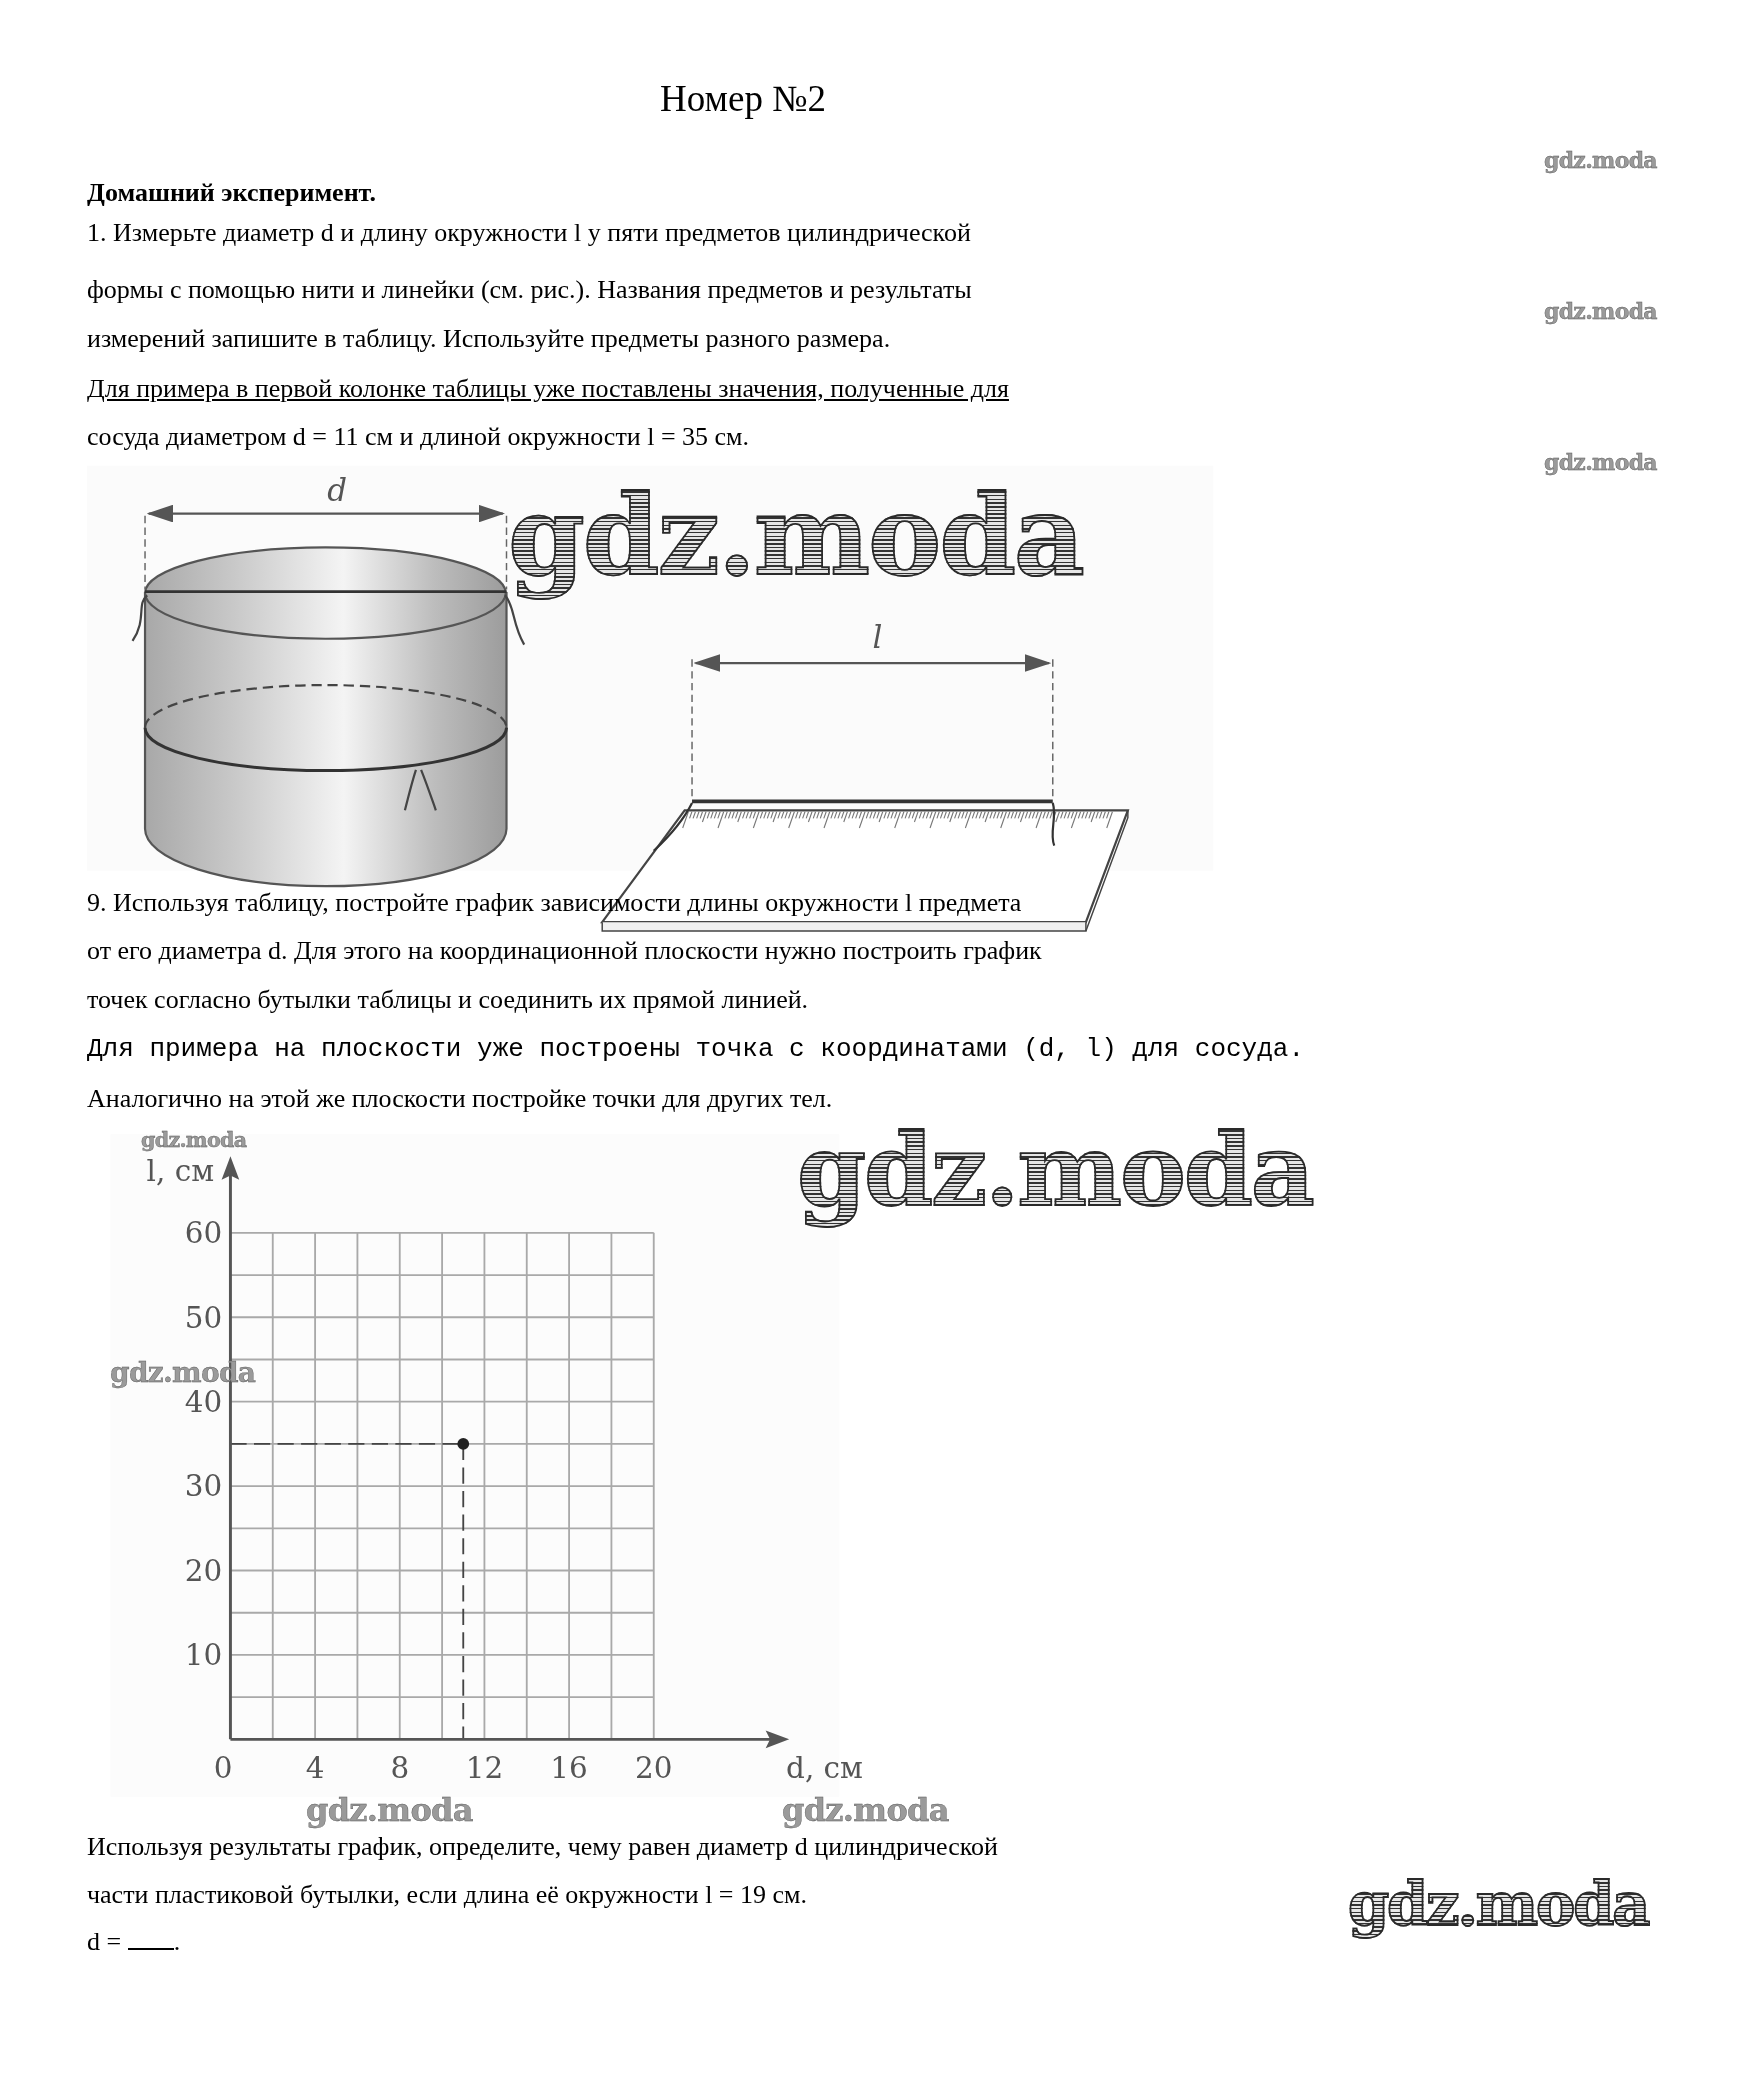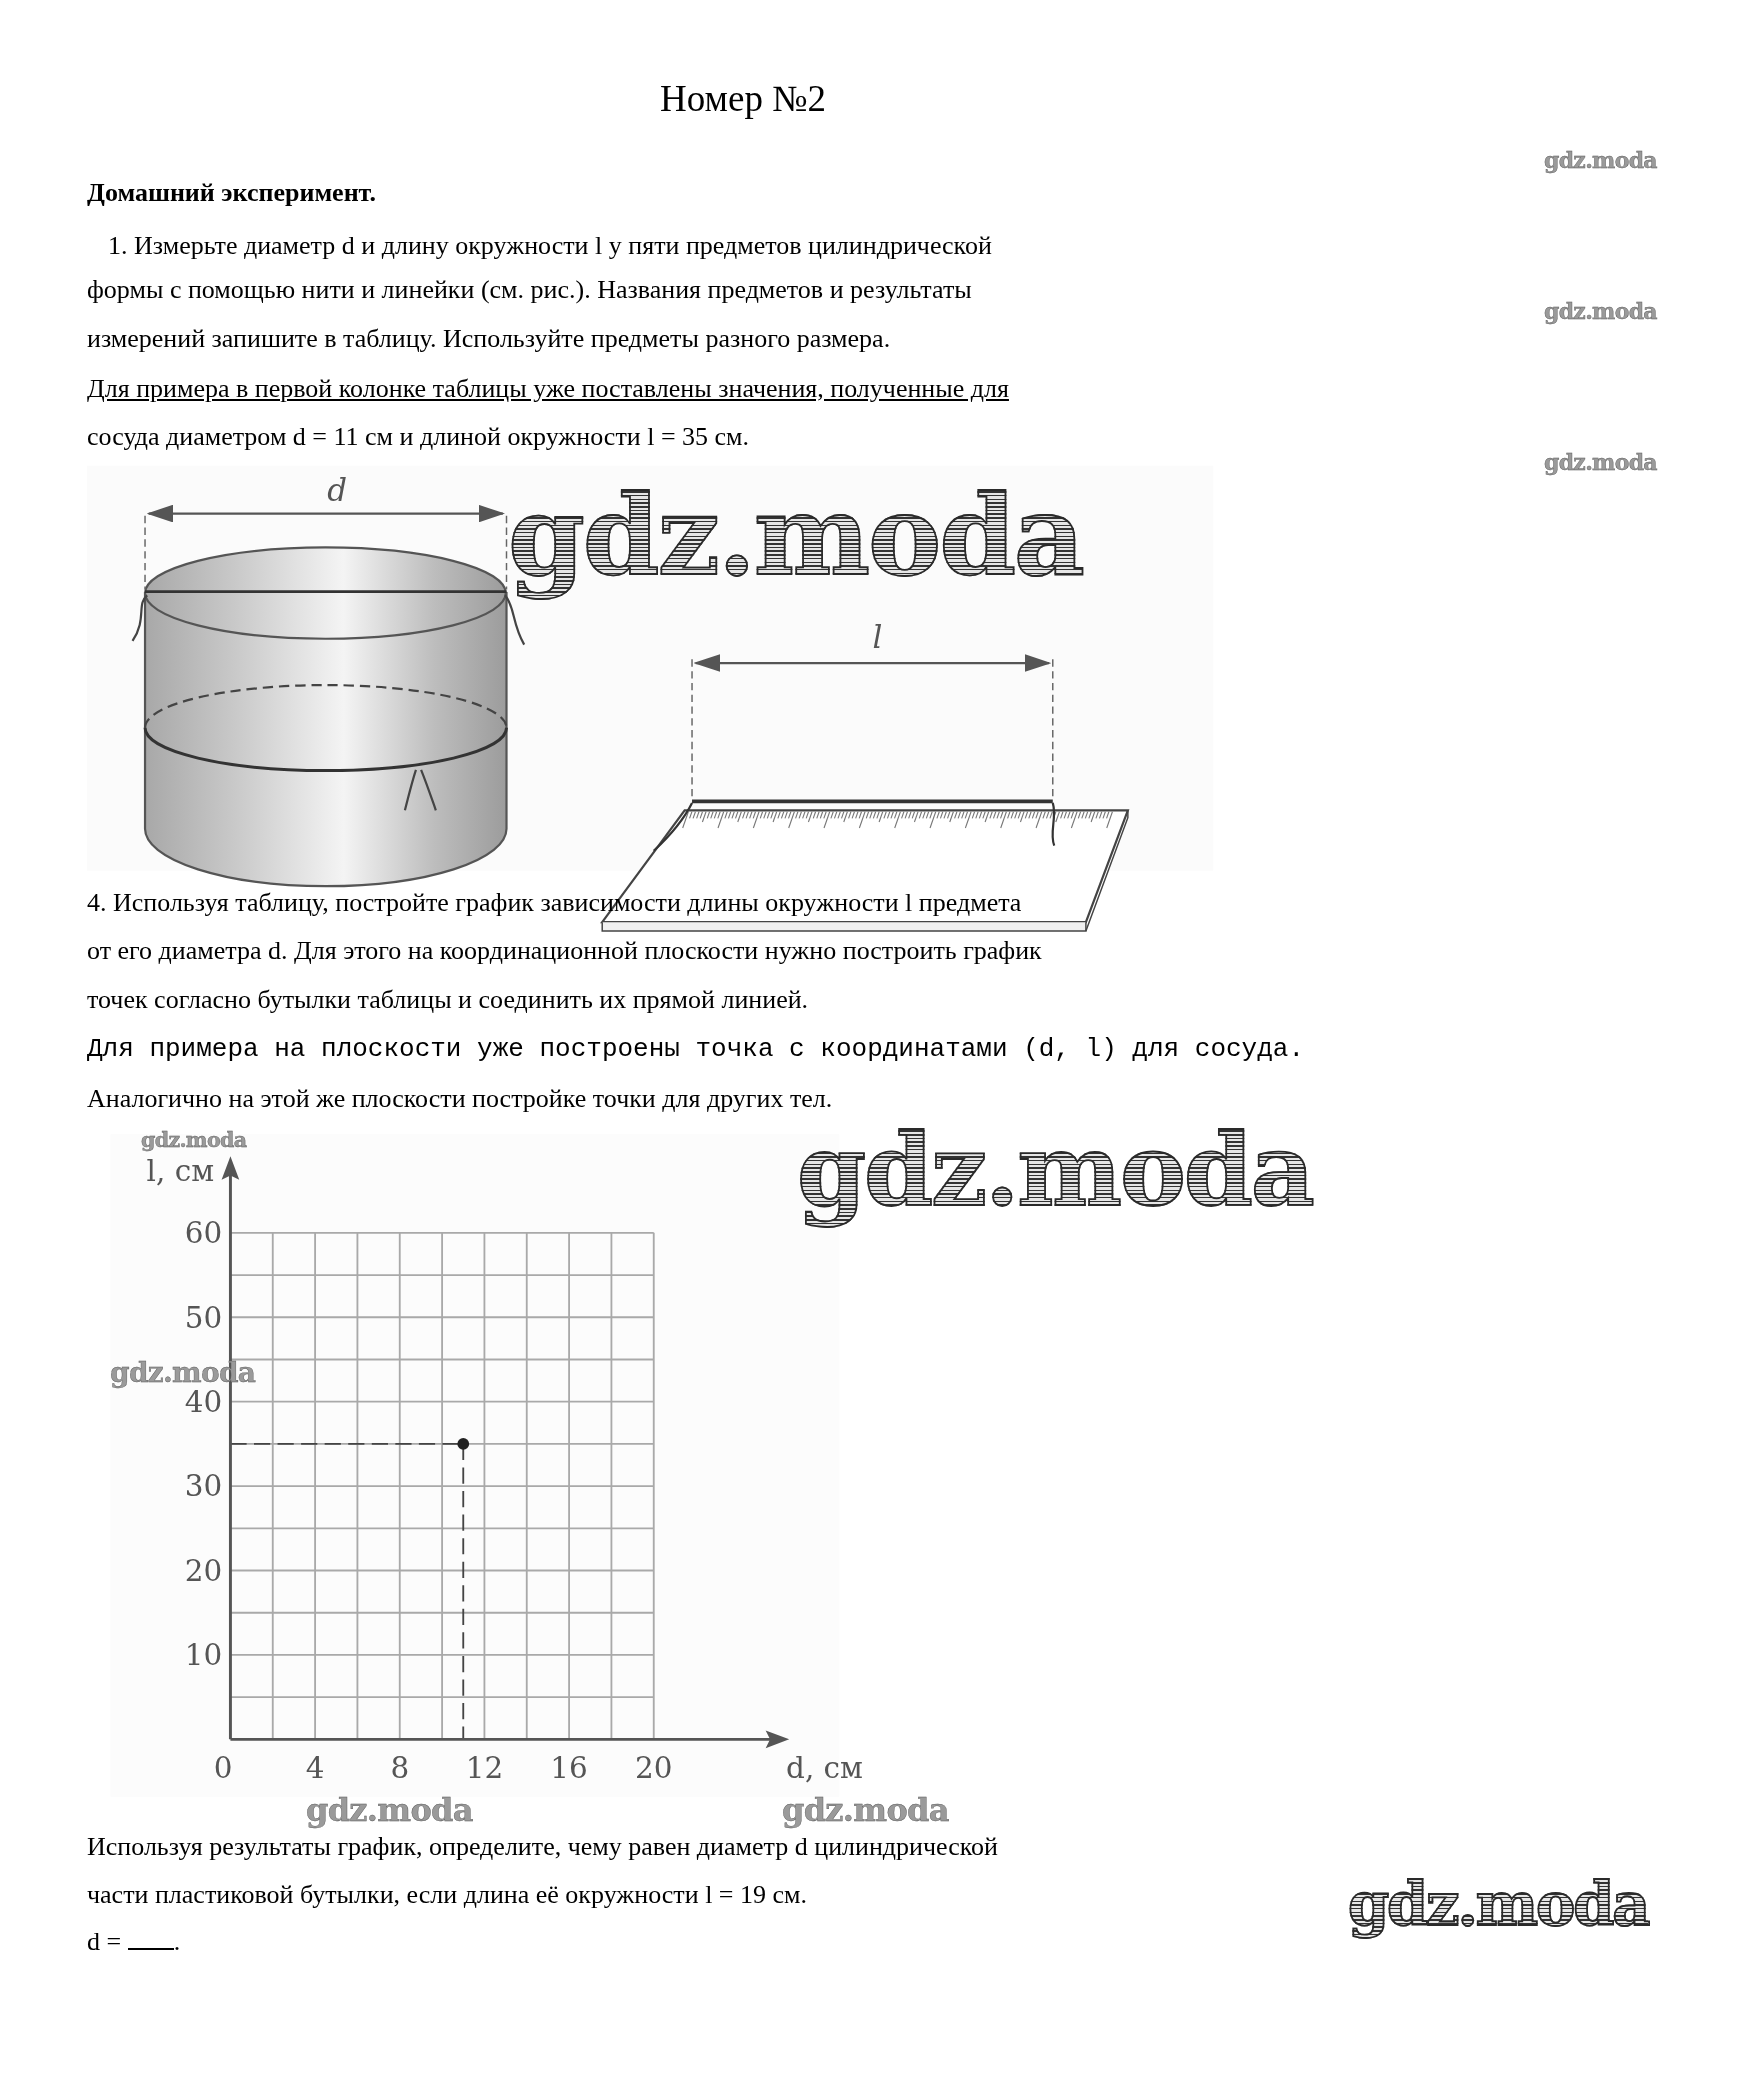--- a/index.html
+++ b/index.html
@@ -19,21 +19,21 @@
   .blank { display: inline-block; width: 46px; border-bottom: 2.2px solid #000; height: 29.5px; vertical-align: baseline; }
 </style>
 </head>
 <body>
 
 <div class="abs title">Номер №2</div>
 
 <div class="abs txt bold" style="top:168px;">Домашний эксперимент.</div>
 
 <div>
-  <div class="abs txt" style="top:221px;margin-left:21px;">1. Измерьте диаметр d и длину окружности l у пяти предметов цилиндрической</div>
+  <div class="abs txt" style="top:208px;">1. Измерьте диаметр d и длину окружности l у пяти предметов цилиндрической</div>
   <div class="abs txt" style="top:265px;">формы с помощью нити и линейки (см. рис.). Названия предметов и результаты</div>
   <div class="abs txt" style="top:314px;">измерений запишите в таблицу. Используйте предметы разного размера.</div>
   <div class="abs txt" style="top:364px;text-decoration:underline;">Для примера в первой колонке таблицы уже поставлены значения, полученные для</div>
   <div class="abs txt" style="top:412px;">сосуда диаметром d = 11 см и длиной окружности l = 35 см.</div>
 </div>
 
 <svg class="abs" style="left:0;top:0;" width="1761" height="2077" viewBox="0 0 2392 2820">
   <defs>
     <linearGradient id="cylGrad" x1="0" x2="1" y1="0" y2="0">
       <stop offset="0" stop-color="#a8a8a8"></stop>
@@ -198,21 +198,21 @@
     <path d="M940,1090 C930,1110 915,1130 888,1155" fill="none" stroke="#333" stroke-width="3"></path>
     <path d="M1430,1090 C1436,1110 1425,1130 1432,1148" fill="none" stroke="#333" stroke-width="3"></path>
     <line x1="940" y1="895" x2="940" y2="1085" stroke="#666" stroke-width="2" stroke-dasharray="10,6"></line>
     <line x1="1430" y1="895" x2="1430" y2="1085" stroke="#666" stroke-width="2" stroke-dasharray="10,6"></line>
     <line x1="945" y1="900" x2="1425" y2="900" stroke="#555" stroke-width="3" marker-start="url(#arrL)" marker-end="url(#arrR)"></line>
     <text x="1192" y="880" font-size="42" font-style="italic" fill="#555" text-anchor="middle">l</text>
   </g>
 </svg>
 
 <div>
-  <div class="abs txt" style="top:878px;">4. Используя таблицу, постройте график зависимости длины окружности l предмета</div>
+  <div class="abs txt" style="top:878px;">9. Используя таблицу, постройте график зависимости длины окружности l предмета</div>
   <div class="abs txt" style="top:926px;">от его диаметра d. Для этого на координационной плоскости нужно построить график</div>
   <div class="abs txt" style="top:975px;">точек согласно бутылки таблицы и соединить их прямой линией.</div>
   <div class="abs txt" style="top:1025px;font-family:Liberation Mono, monospace;">Для примера на плоскости уже построены точка с координатами (d, l) для сосуда.</div>
   <div class="abs txt" style="top:1074px;">Аналогично на этой же плоскости постройке точки для других тел.</div>
 </div>
 
 <svg class="abs" id="chart" style="left:0;top:0;" width="1761" height="2077" viewBox="0 0 2392 2820">
   <rect x="150" y="1540" width="990" height="900" fill="#fcfcfc"></rect>
   <g id="grid-lines">
       <line x1="370.5" y1="2362" x2="370.5" y2="1674" stroke="#a9a9a9" stroke-width="2.5"></line>

